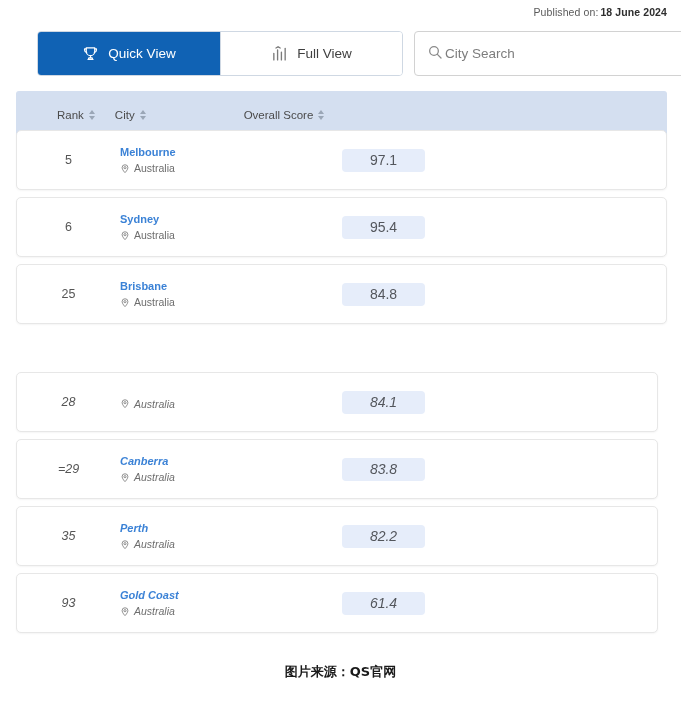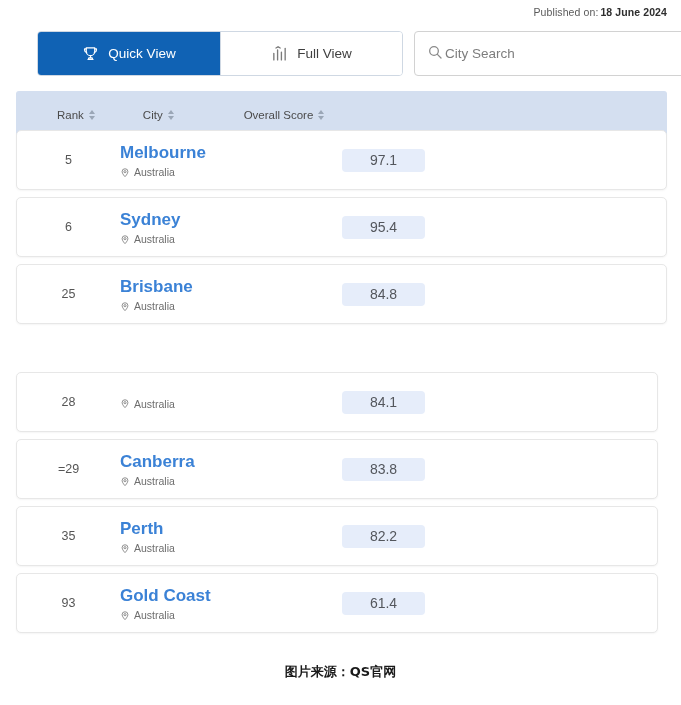--- a/index.html
+++ b/index.html
@@ -132,22 +132,22 @@
     color: #4b4b4b;
     box-sizing: border-box;
   }
   .th {
     display: flex;
     align-items: center;
     gap: 5px;
     cursor: pointer;
   }
   .th-rank   { margin-left: 41px; }
-  .th-city   { margin-left: 48px; }
-  .th-score  { margin-left: 70px; align-items: center; }
+  .th-city   { margin-left: 20px; }
+  .th-score  { margin-left: 98px; align-items: center; }
 
   .sort-icon {
     display: inline-flex;
     flex-direction: column;
     gap: 2px;
     line-height: 0;
   }
   .sort-icon i {
     display: block;
     width: 0; height: 0;
@@ -157,21 +157,21 @@
   .sort-icon i.up   { border-bottom: 4px solid #9aa6b6; }
   .sort-icon i.down { border-top: 4px solid #9aa6b6; }
 
   
   .group {
     position: absolute;
     left: 16px;
     box-sizing: border-box;
   }
   .group-top    { top: 130px;  width: 651px; }
-  .group-bottom { top: 372px;  width: 642px; }
+  .group-bottom { top: 372px;  width: 642px; font-style: italic; }
 
   .row {
     position: relative;
     height: 60px;
     background: #ffffff;
     border: 1px solid #e7e7e7;
     border-radius: 5px;
     margin-bottom: 7px;
     box-shadow: 0 1px 2px rgba(0,0,0,0.045);
     display: flex;
@@ -184,21 +184,21 @@
     text-align: center;
     font-size: 12.5px;
     color: #555555;
     flex: 0 0 auto;
   }
   .cell-city {
     width: 222px;
     flex: 0 0 auto;
   }
   .city-name {
-    font-size: 17px;
+    font-size: 11px;
     font-weight: bold;
     color: #3b82d6;
     line-height: 1.25;
     cursor: pointer;
   }
   .city-country {
     display: flex;
     align-items: center;
     gap: 4px;
     font-size: 10.5px;

